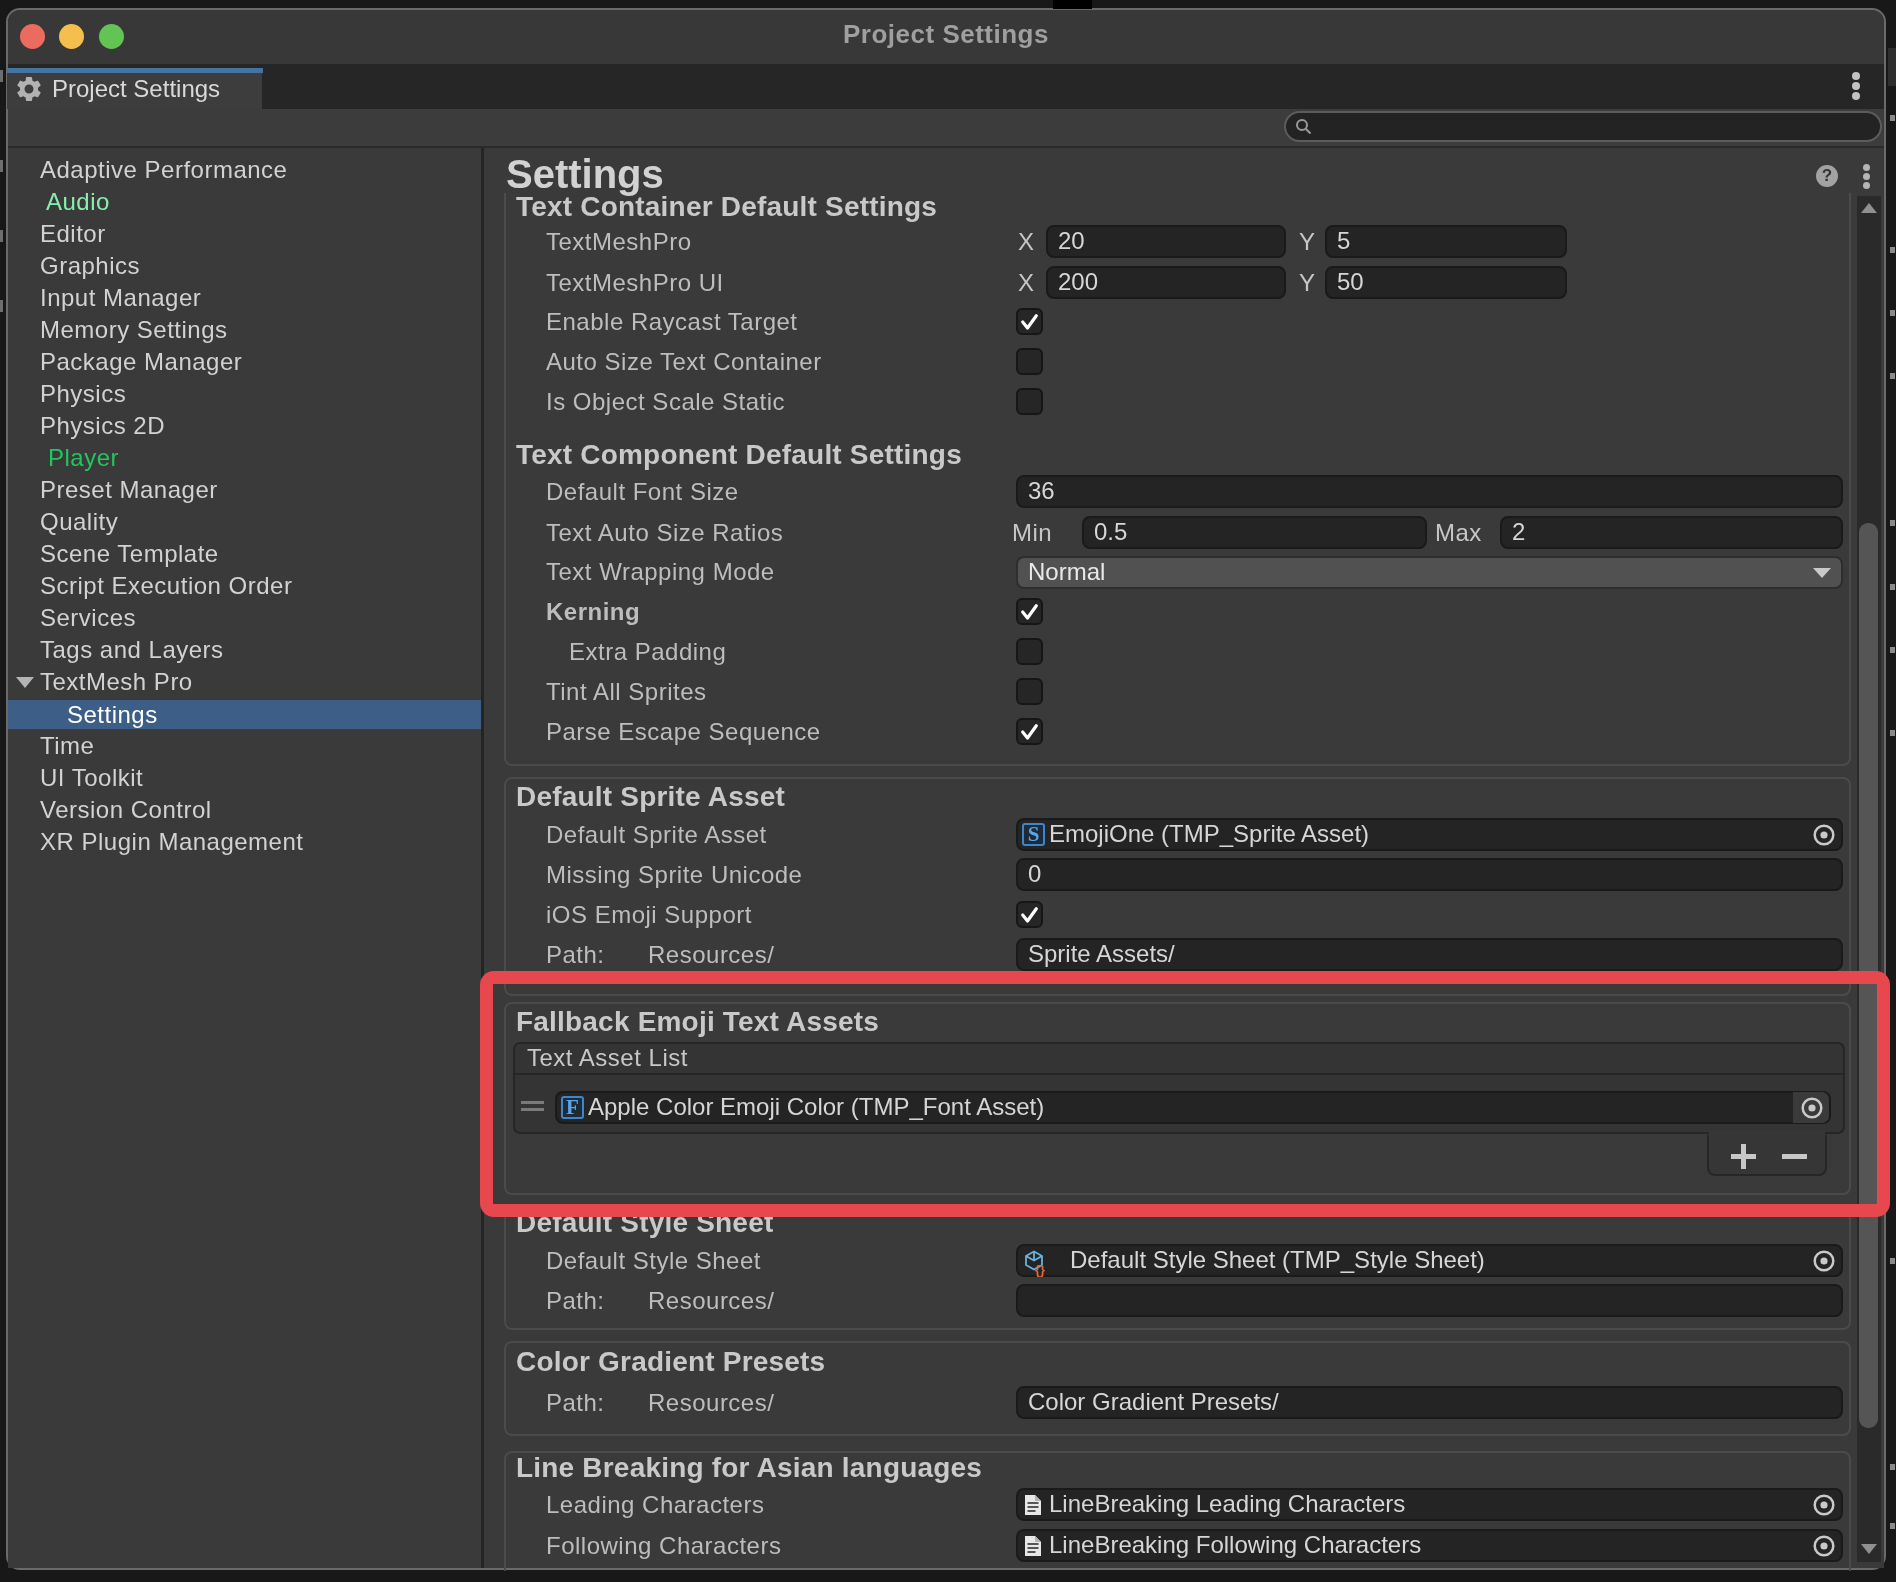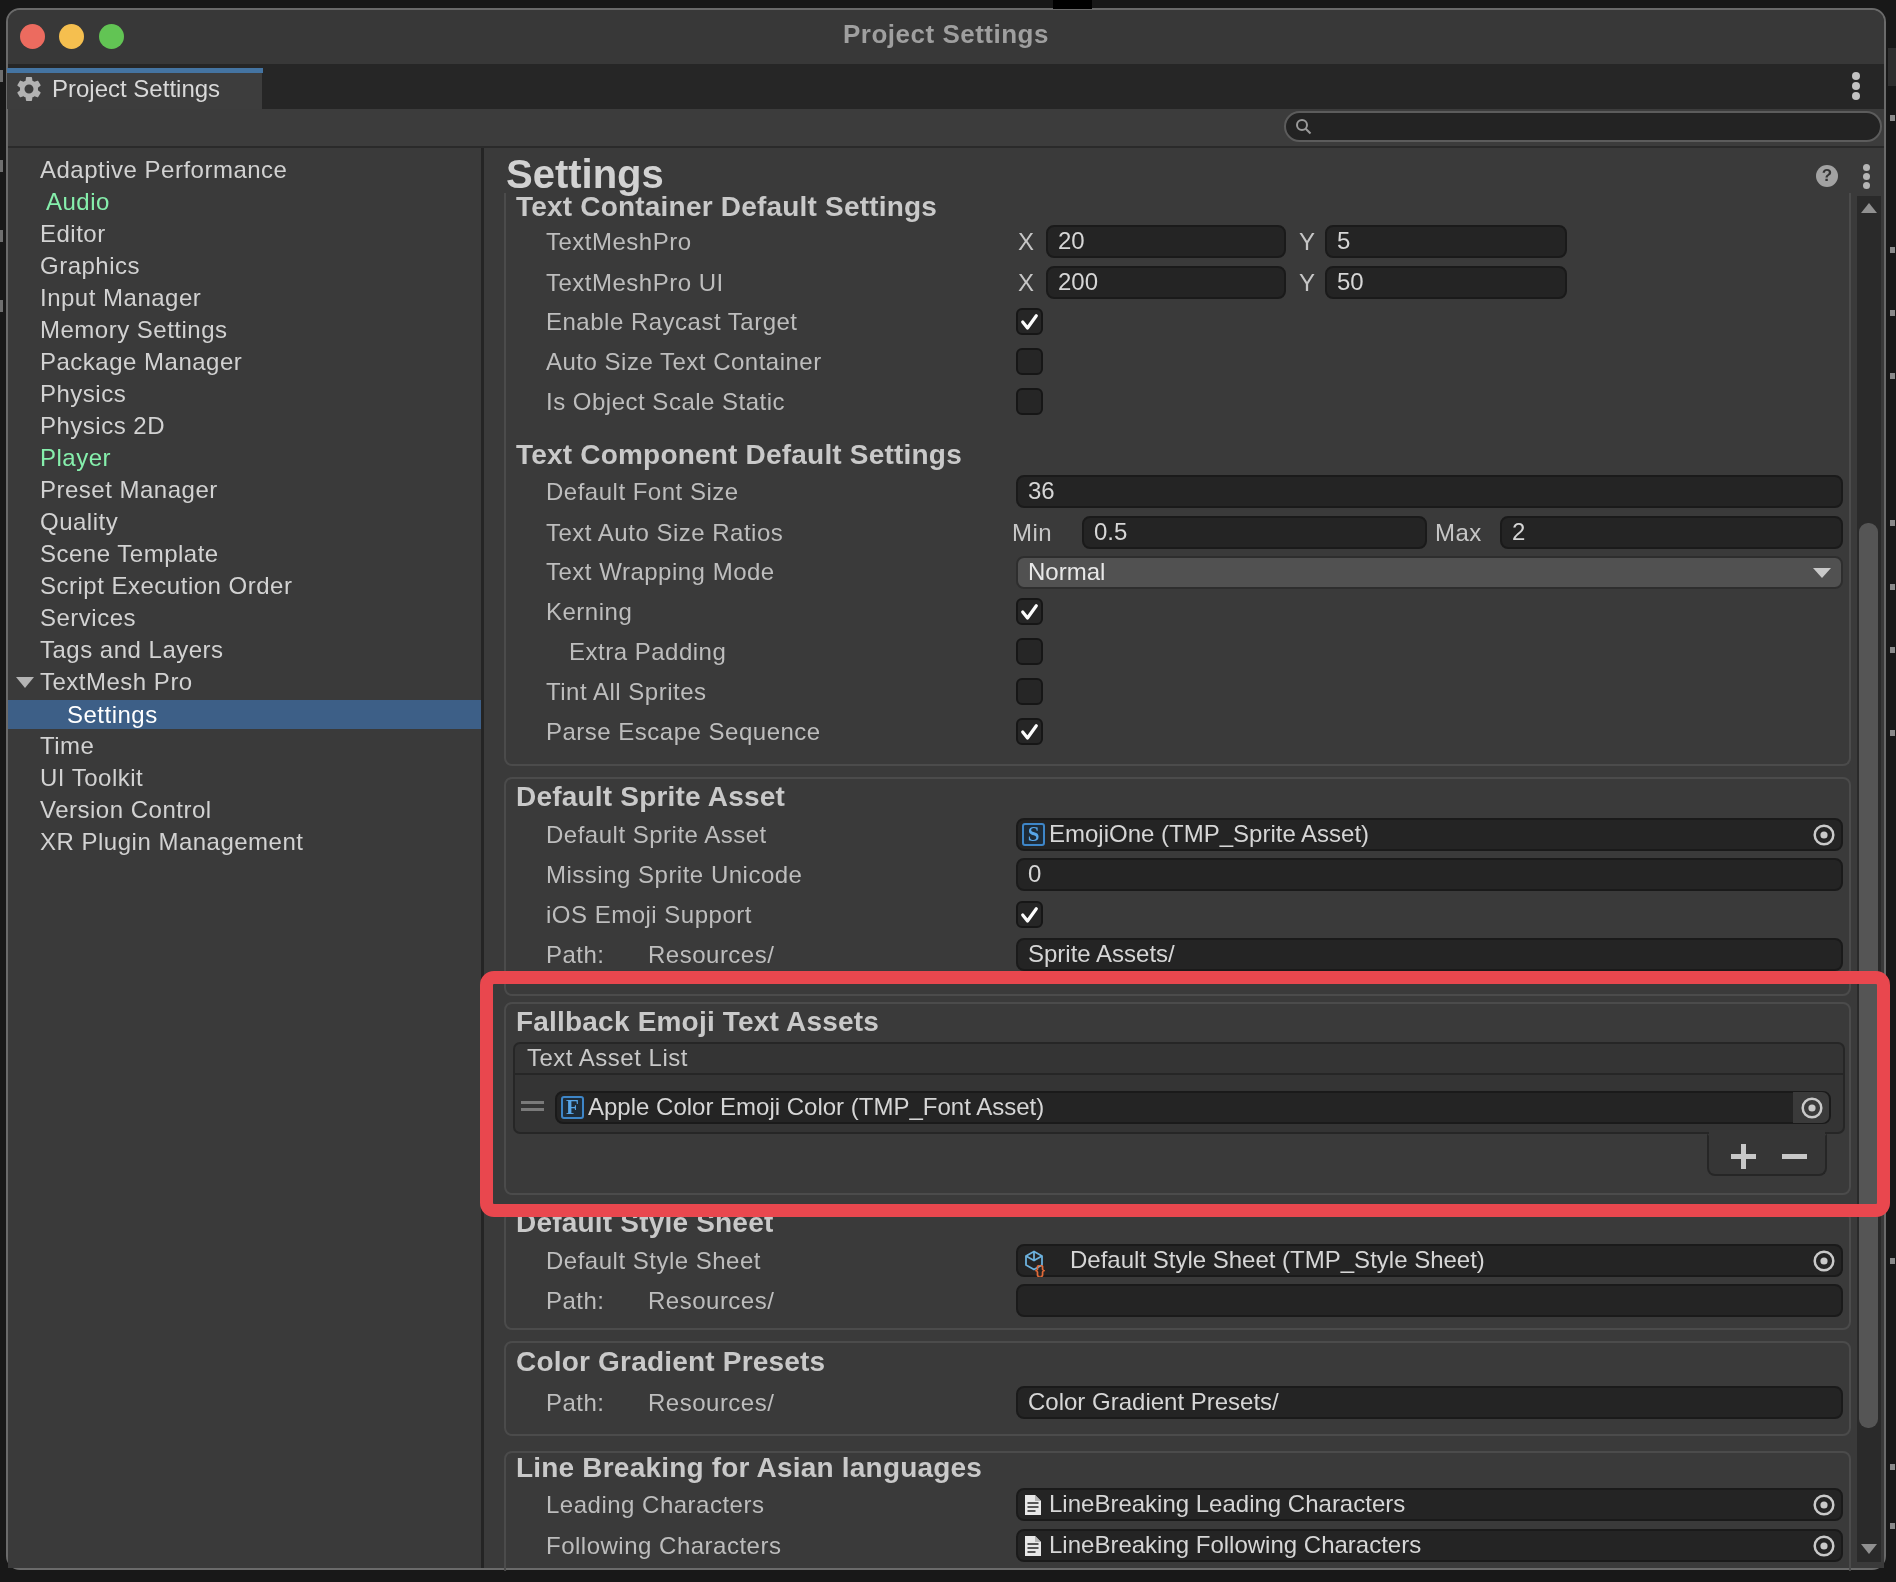--- a/index.html
+++ b/index.html
@@ -38,21 +38,21 @@
 <div class="a" style="left:481px;top:148px;width:3px;height:1420px;background:#242424;"></div>
 <div class="lb" style="left:40px;top:154px;color:#d2d2d2">Adaptive Performance</div>
 <div class="lb" style="left:46px;top:186px;color:#86efac">Audio</div>
 <div class="lb" style="left:40px;top:218px;color:#d2d2d2">Editor</div>
 <div class="lb" style="left:40px;top:250px;color:#d2d2d2">Graphics</div>
 <div class="lb" style="left:40px;top:282px;color:#d2d2d2">Input Manager</div>
 <div class="lb" style="left:40px;top:314px;color:#d2d2d2">Memory Settings</div>
 <div class="lb" style="left:40px;top:346px;color:#d2d2d2">Package Manager</div>
 <div class="lb" style="left:40px;top:378px;color:#d2d2d2">Physics</div>
 <div class="lb" style="left:40px;top:410px;color:#d2d2d2">Physics 2D</div>
-<div class="lb" style="left:40px;top:442px;color:#86efac">Player</div>
+<div class="lb" style="left:48px;top:442px;color:#22c55e">Player</div>
 <div class="lb" style="left:40px;top:474px;color:#d2d2d2">Preset Manager</div>
 <div class="lb" style="left:40px;top:506px;color:#d2d2d2">Quality</div>
 <div class="lb" style="left:40px;top:538px;color:#d2d2d2">Scene Template</div>
 <div class="lb" style="left:40px;top:570px;color:#d2d2d2">Script Execution Order</div>
 <div class="lb" style="left:40px;top:602px;color:#d2d2d2">Services</div>
 <div class="lb" style="left:40px;top:634px;color:#d2d2d2">Tags and Layers</div>
 <div class="a" style="left:16px;top:677px;width:0;height:0;border-left:9px solid transparent;border-right:9px solid transparent;border-top:11px solid #b4b4b4"></div>
 <div class="lb" style="left:40px;top:666px;color:#d2d2d2">TextMesh Pro</div>
 <div class="a" style="left:8px;top:700px;width:473px;height:29px;background:#3d5f87;"></div>
 <div class="lb" style="left:67px;top:699px;color:#ffffff">Settings</div>
@@ -103,21 +103,21 @@
 <div class="lb" style="left:1012px;top:517px;color:#c6c6c6">Min</div>
 <div class="fld" style="left:1082px;top:516px;width:345px;height:33px"></div>
 <div class="fv" style="left:1094px;top:516px">0.5</div>
 <div class="lb" style="left:1435px;top:517px;color:#c6c6c6">Max</div>
 <div class="fld" style="left:1500px;top:516px;width:343px;height:33px"></div>
 <div class="fv" style="left:1512px;top:516px">2</div>
 <div class="lb" style="left:546px;top:556px;">Text Wrapping Mode</div>
 <div class="a" style="left:1016px;top:556px;width:827px;height:33px;background:#515151;border:2px solid #2e2e2e;border-radius:8px"></div>
 <div class="fv" style="left:1028px;top:556px;color:#e8e8e8">Normal</div>
 <div class="a" style="left:1813px;top:568px;width:0;height:0;border-left:9px solid transparent;border-right:9px solid transparent;border-top:10px solid #c9c9c9"></div>
-<div class="lb" style="left:546px;top:596px;">Kerning</div>
+<div class="lb" style="left:546px;top:596px;font-weight:bold;">Kerning</div>
 <div class="cb" style="left:1016px;top:598px"></div>
 <svg class="a" style="left:1016px;top:598px" width="27" height="27" viewBox="0 0 27 27">
     <path d="M6.7 14l4.8 6 8.8-12.3" stroke="#fdfdfd" stroke-width="3.2" fill="none" stroke-linecap="round" stroke-linejoin="round"></path>
   </svg>
 <div class="lb" style="left:546px;top:636px;margin-left:23px;">Extra Padding</div>
 <div class="cb" style="left:1016px;top:638px"></div>
 <div class="lb" style="left:546px;top:676px;">Tint All Sprites</div>
 <div class="cb" style="left:1016px;top:678px"></div>
 <div class="lb" style="left:546px;top:716px;">Parse Escape Sequence</div>
 <div class="cb" style="left:1016px;top:718px"></div>

